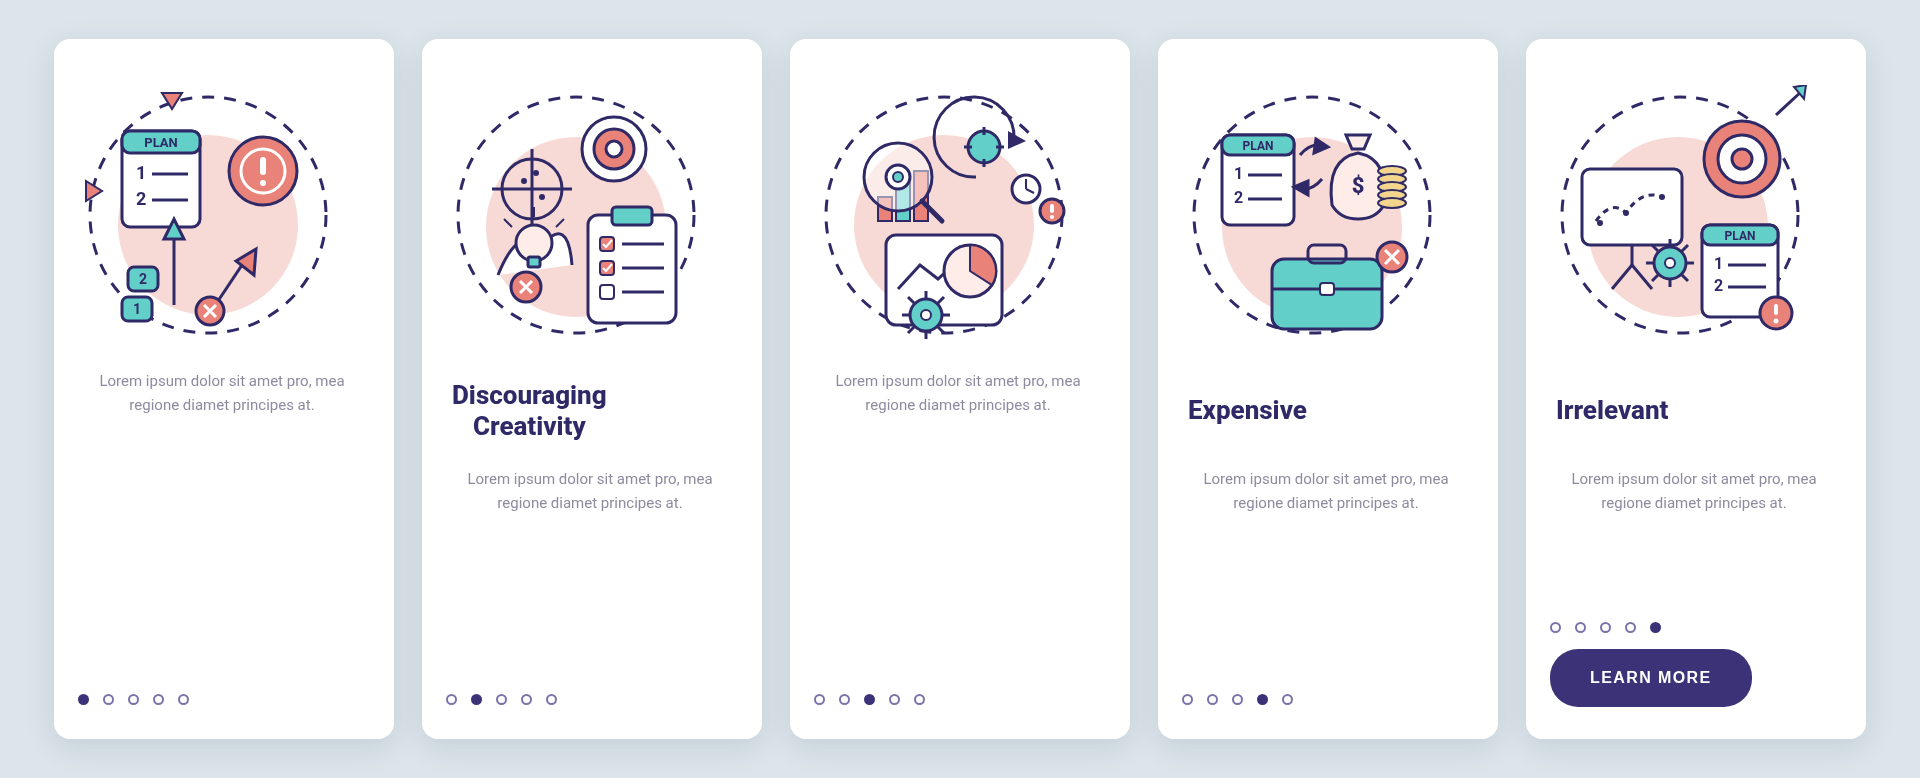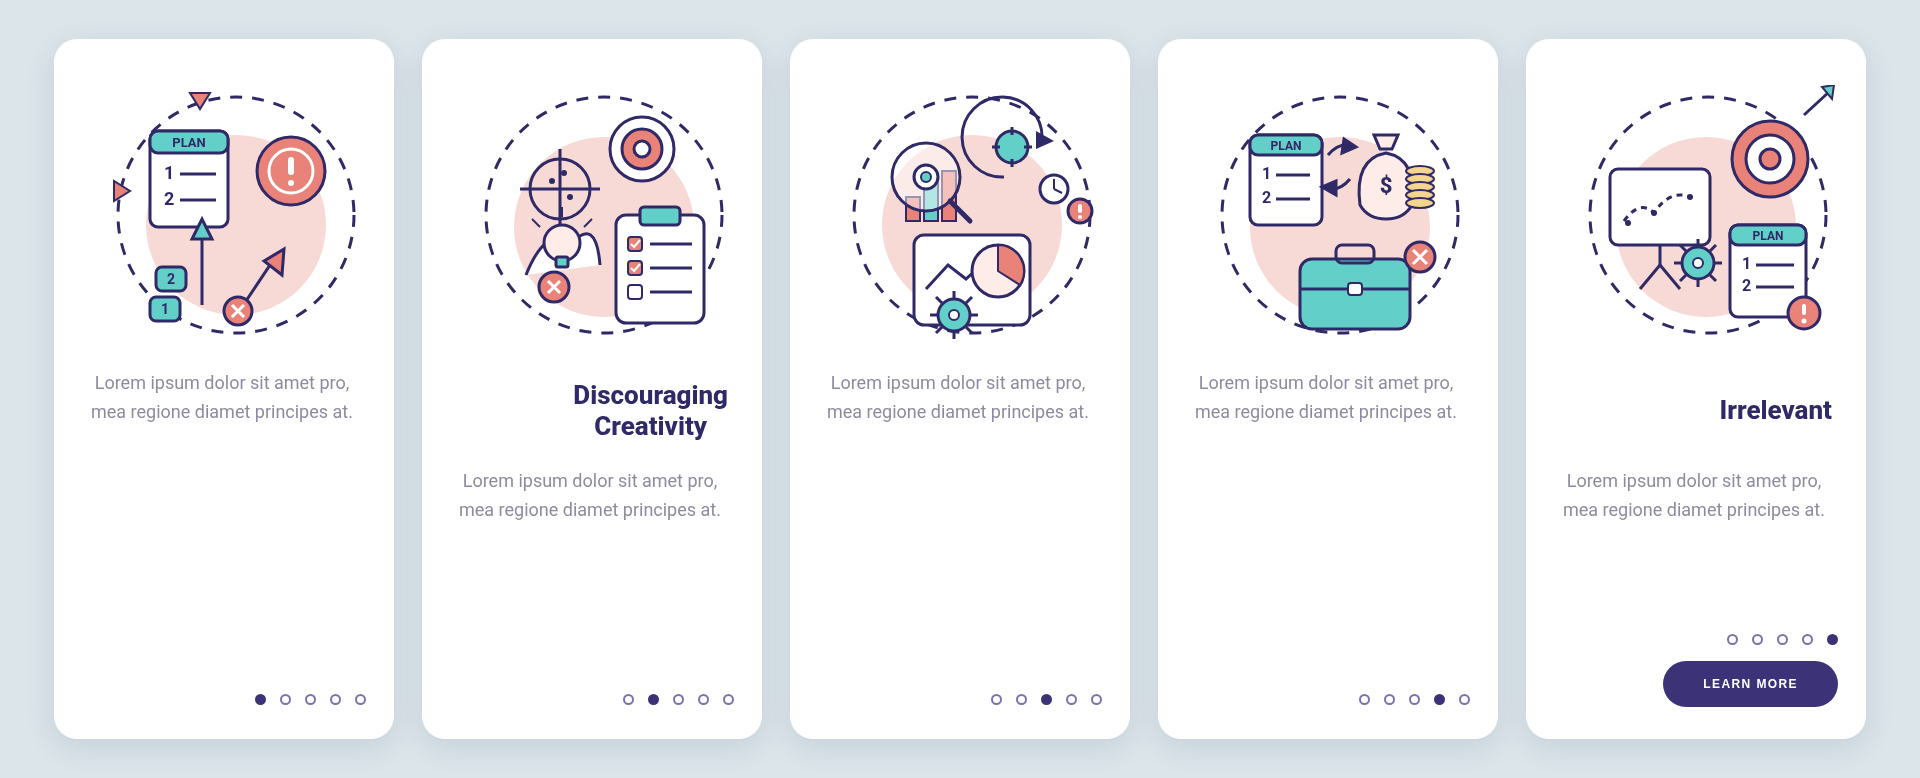--- a/index.html
+++ b/index.html
@@ -11,26 +11,26 @@
     display: flex;
     align-items: center;
     justify-content: center;
     gap: 28px;
     padding: 40px;
   }
   .phone {
     width: 340px;
     height: 700px;
     background: #ffffff;
-    border-radius: 23px;
+    border-radius: 16px;
     box-shadow: 0 8px 30px rgba(40,50,80,0.12);
     position: relative;
     display: flex;
     flex-direction: column;
-    align-items: flex-end;
+    align-items: flex-start;
     padding: 36px 28px 30px 24px;
   }
   .phone::before {
     content:"";
     position:absolute;
     top:14px; left:50%; transform:translateX(-50%);
     width:120px; height:18px;
     background:#fff;
     border-radius:10px;
   }
@@ -46,21 +46,21 @@
     color: #2f2a67;
     text-align: center;
     line-height: 1.2;
     margin-top: 34px;
     min-height: 64px;
     display:flex; align-items:center; justify-content:center;
     white-space: pre-line;
     padding: 0 6px;
   }
   .body {
-    font-size: 18px;
+    font-size: 15px;
     line-height: 1.6;
     color: #8e8ba0;
     text-align: center;
     margin-top: 24px;
     padding: 0 10px;
   }
   .dots {
     display:flex;
     gap: 14px;
     margin-top: auto;
@@ -74,26 +74,26 @@
     border: 2px solid #7a74a9;
     background: transparent;
   }
   .dot.active {
     background: #3b3277;
     border-color: #3b3277;
   }
   .cta {
     display:inline-flex;
     align-items:center; justify-content:center;
-    height: 46px;
+    height: 58px;
     padding: 0 40px;
     border-radius: 28px;
     background: #3b3277;
     color: #ffffff;
-    font-size: 12px;
+    font-size: 16px;
     font-weight: 800;
     letter-spacing: 1.4px;
     border:none;
     margin-top: 16px;
     margin-bottom: 2px;
   }
   svg { display:block; }
 </style>
 </head>
 <body>
@@ -336,20 +336,21 @@
         <line x1="0" y1="44" x2="110" y2="44" stroke="#2f2a67" stroke-width="3"></line>
         <rect x="48" y="38" width="14" height="12" rx="3" fill="#ffffff" stroke="#2f2a67" stroke-width="2"></rect>
       </g>
 
       <g>
         <circle cx="210" cy="172" r="15" fill="#e98278" stroke="#2f2a67" stroke-width="3"></circle>
         <path d="M203 165 L217 179 M217 165 L203 179" stroke="#ffffff" stroke-width="3"></path>
       </g>
     </svg>
   </div>
+  <div class="title">Expensive</div>
   <div class="body">Lorem ipsum dolor sit amet pro, mea regione diamet principes at.</div>
   <div class="dots">
     <span class="dot"></span>
     <span class="dot"></span>
     <span class="dot"></span>
     <span class="dot active"></span>
     <span class="dot"></span>
   </div>
 </div>
 

